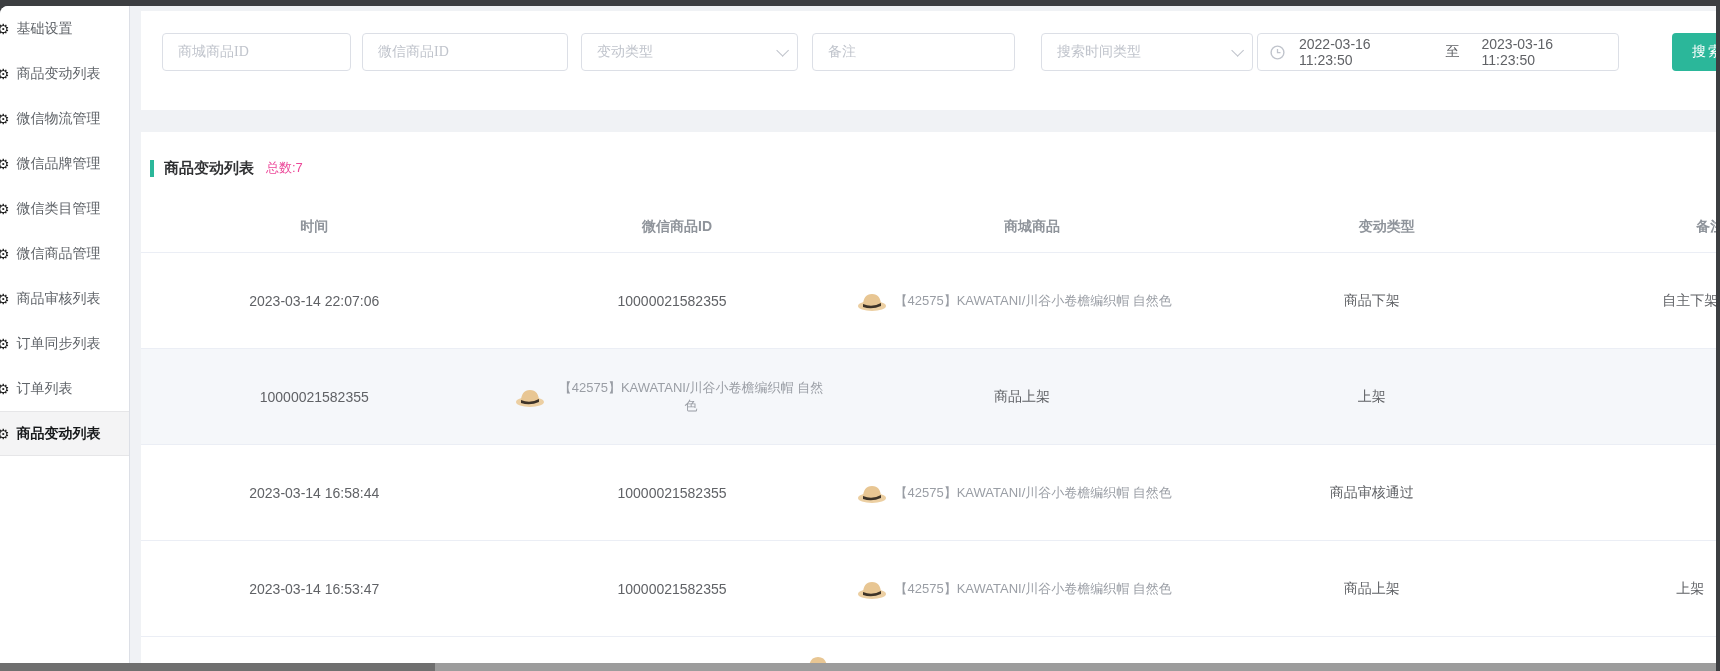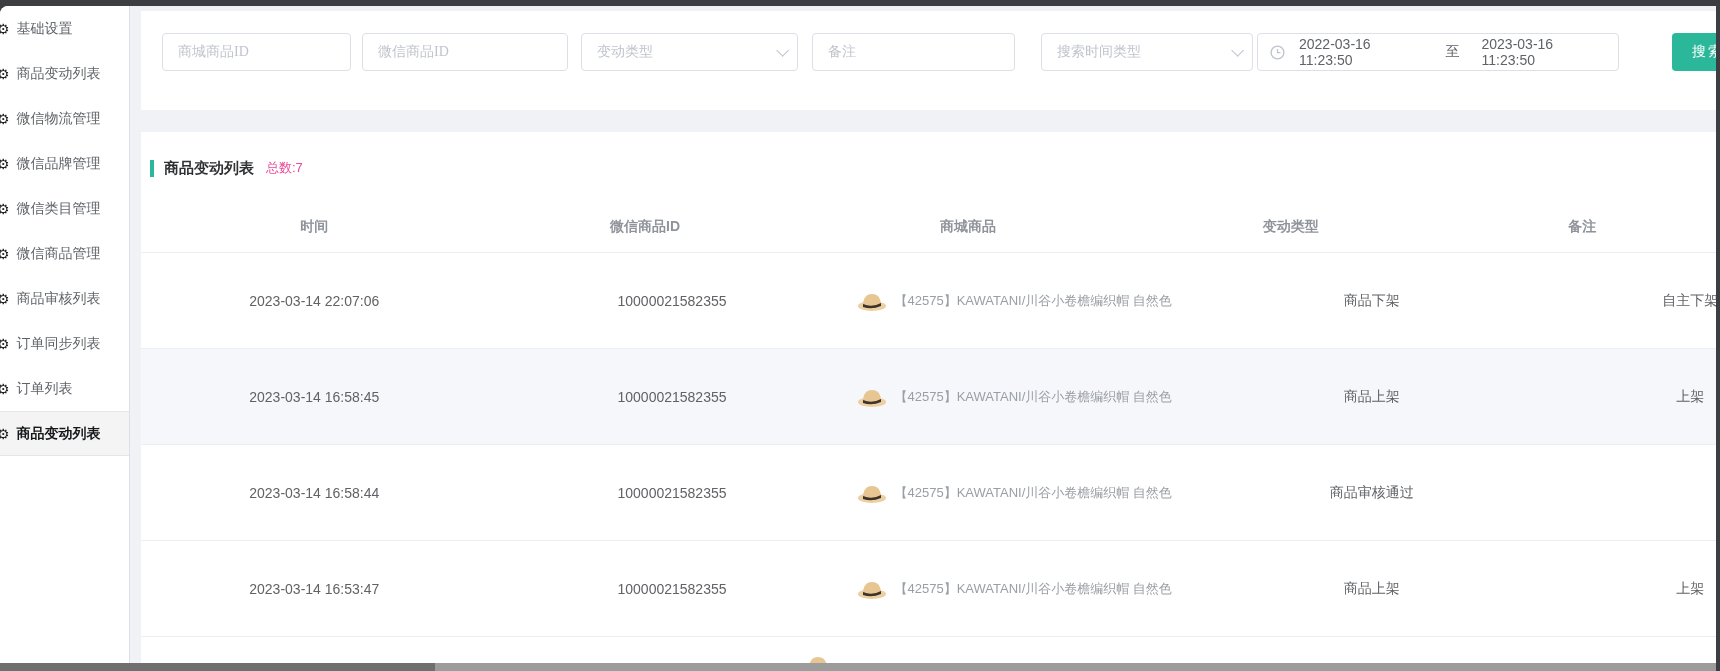--- a/index.html
+++ b/index.html
@@ -43,21 +43,21 @@
   .list-panel { position:absolute; left:11px; right:0; top:126px; bottom:0;
                 background:#fff; overflow:hidden; }
   .list-head { display:flex; align-items:center; margin:26px 0 0 9px; height:20px; }
   .accent-bar { width:4px; height:17px; margin-right:10px; }
   .list-title { font-size:15px; font-weight:bold; color:#303133; margin-right:12px; }
   .list-total { font-size:13px; color:#ec4899; }
 
   .tbl { margin-top:24px; }
   .trow { display:grid; grid-template-columns:22% 20% 21% 20% 17%; align-items:center; }
   .thead-row { height:51px; color:#8f949b; font-weight:bold; font-size:14px;
-               border-bottom:1px solid #ebeef5; }
+               border-bottom:1px solid #ebeef5;gap:32px; }
   .cell { text-align:center; }
   .data-row { height:96px; font-size:14px; color:#606266; border-bottom:1px solid #ebeef5;gap:27px; }
   .data-row.hover { background:#f5f7fa; }
   .prod-cell { display:flex; align-items:center; gap:8px; }
   .prod-title { font-size:13px; color:#9a9ea5; }
   .partial-row { height:34px; overflow:hidden; display:grid;
                  grid-template-columns:22% 20% 21% 20% 17%; }
   .partial-row .prod-cell { padding-top:16px; gap:8px; }
 
   
@@ -177,21 +177,20 @@
             <svg width="30" height="21" viewBox="0 0 30 21">
                 <use href="#hat"></use>
               </svg>
             <span class="prod-title">【42575】KAWATANI/川谷小卷檐编织帽 自然色</span>
           </div>
           <div class="cell">商品下架</div>
           <div class="cell">自主下架</div>
         </div>
 
         <div class="trow data-row hover">
-          <div class="cell">2023-03-14 16:58:45</div>
           <div class="cell">10000021582355</div>
           <div class="cell prod-cell">
             <svg width="30" height="21" viewBox="0 0 30 21">
                 <use href="#hat"></use>
               </svg>
             <span class="prod-title">【42575】KAWATANI/川谷小卷檐编织帽 自然色</span>
           </div>
           <div class="cell">商品上架</div>
           <div class="cell">上架</div>
         </div>

